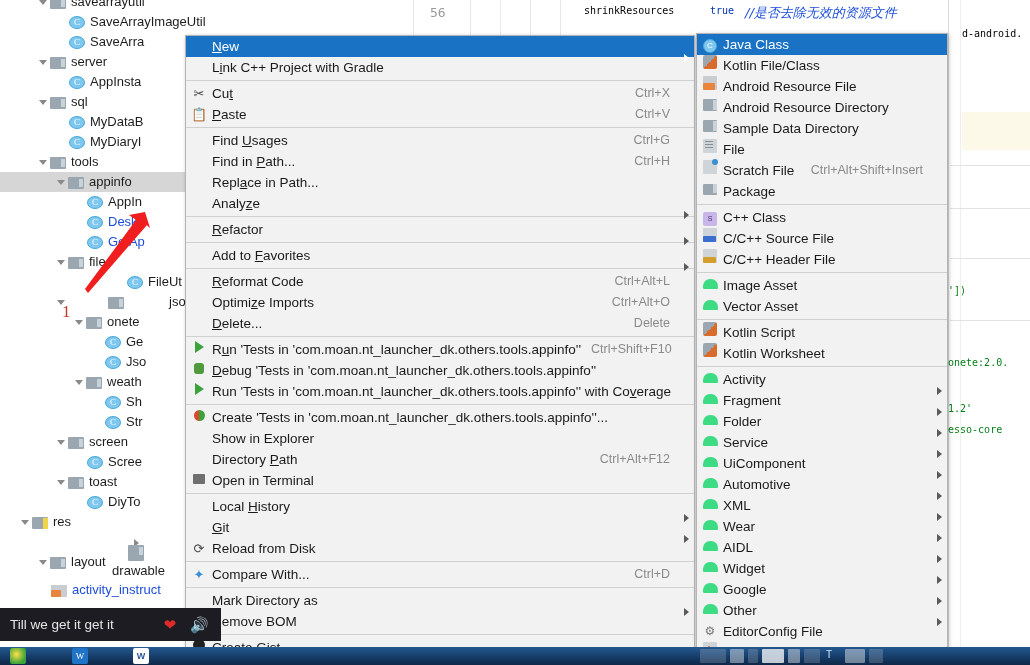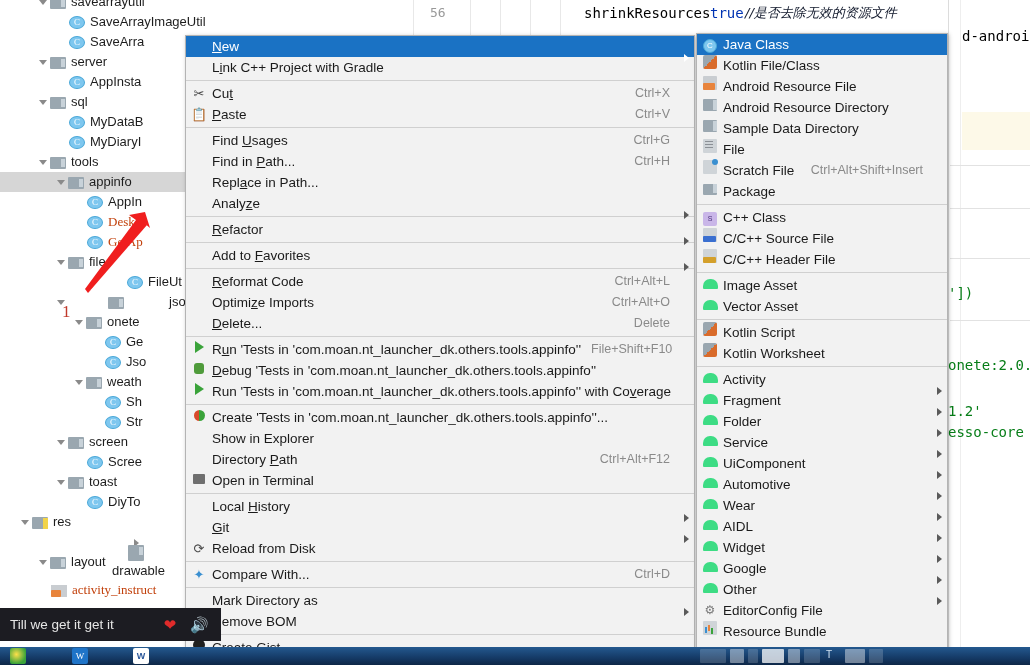--- a/index.html
+++ b/index.html
@@ -26,26 +26,26 @@
   }
   .line-number {
     position: absolute;
     color: #999999;
     font-family: "DejaVu Sans Mono", monospace;
     font-size: 13px;
   }
   .code-text {
     position: absolute;
     font-family: "DejaVu Sans Mono", monospace;
-    font-size: 14px;
+    font-size: 10px;
     white-space: pre;
   }
   .code-kw { color: #000000; }
   .code-bool { color: #0033b3; }
-  .code-comment { color: #0f172a; font-style: italic; }
+  .code-comment { color: #1d4ed8; font-style: italic; }
   .code-str { color: #067d17; }
   .hl-band {
     position: absolute; background: #fdf9e8;
   }
 
   
   .tree {
     position: absolute; left: 0; top: 0; width: 200px; height: 610px;
     background: #ffffff;
     font-size: 13px;
@@ -130,21 +130,21 @@
     height: 12px; margin-top: 1px;
   }
   .ic-layout::after {
     content: "";
     position: absolute; left: 0px; bottom: 0px;
     width: 10px; height: 7px;
     background: #e8843c;
     border-radius: 1px;
   }
   .tree-label { padding-left: 1px; }
-  .tree-label.blue { color: #c2410c; font-family: Liberation Serif, serif; }
+  .tree-label.blue { color: #1d4ed8; }
 
   
   .anno-num {
     position: absolute;
     color: #c0392b;
     font-family: "Liberation Serif", serif;
     font-size: 17px;
   }
   .anno-arrow { position: absolute; }
 
@@ -569,21 +569,21 @@
       <div class="mi">
         <span class="mi-ico"><span></span></span>
         <span class="mi-label"><u>D</u>elete...</span>
         <span class="mi-key">Delete</span>
         <span class="mi-arrow"></span>
       </div>
       <div class="sep"></div>
       <div class="mi">
         <span class="mi-ico"><span class="gi gi-play"></span></span>
         <span class="mi-label">R<u>u</u>n 'Tests in 'com.moan.nt_launcher_dk.others.tools.appinfo''</span>
-        <span class="mi-key">File+Shift+F10</span>
+        <span class="mi-key">Ctrl+Shift+F10</span>
         <span class="mi-arrow"></span>
       </div>
       <div class="mi">
         <span class="mi-ico"><span class="gi gi-bug"></span></span>
         <span class="mi-label"><u>D</u>ebug 'Tests in 'com.moan.nt_launcher_dk.others.tools.appinfo''</span>
         <span class="mi-key"></span>
         <span class="mi-arrow"></span>
       </div>
       <div class="mi">
         <span class="mi-ico"><span class="gi gi-cov"></span></span>
@@ -785,20 +785,26 @@
       </div>
       <div class="mi">
         <span class="mi-ico"><span class="si si-android"></span></span>
         <span class="mi-label">UiComponent</span>
         <span class="mi-key"></span>
         <span class="mi-arrow on"></span>
       </div>
       <div class="mi">
         <span class="mi-ico"><span class="si si-android"></span></span>
         <span class="mi-label">Automotive</span>
+        <span class="mi-key"></span>
+        <span class="mi-arrow on"></span>
+      </div>
+      <div class="mi">
+        <span class="mi-ico"><span class="si si-android"></span></span>
+        <span class="mi-label">XML</span>
         <span class="mi-key"></span>
         <span class="mi-arrow on"></span>
       </div>
       <div class="mi">
         <span class="mi-ico"><span class="si si-android"></span></span>
         <span class="mi-label">Wear</span>
         <span class="mi-key"></span>
         <span class="mi-arrow on"></span>
       </div>
       <div class="mi">

